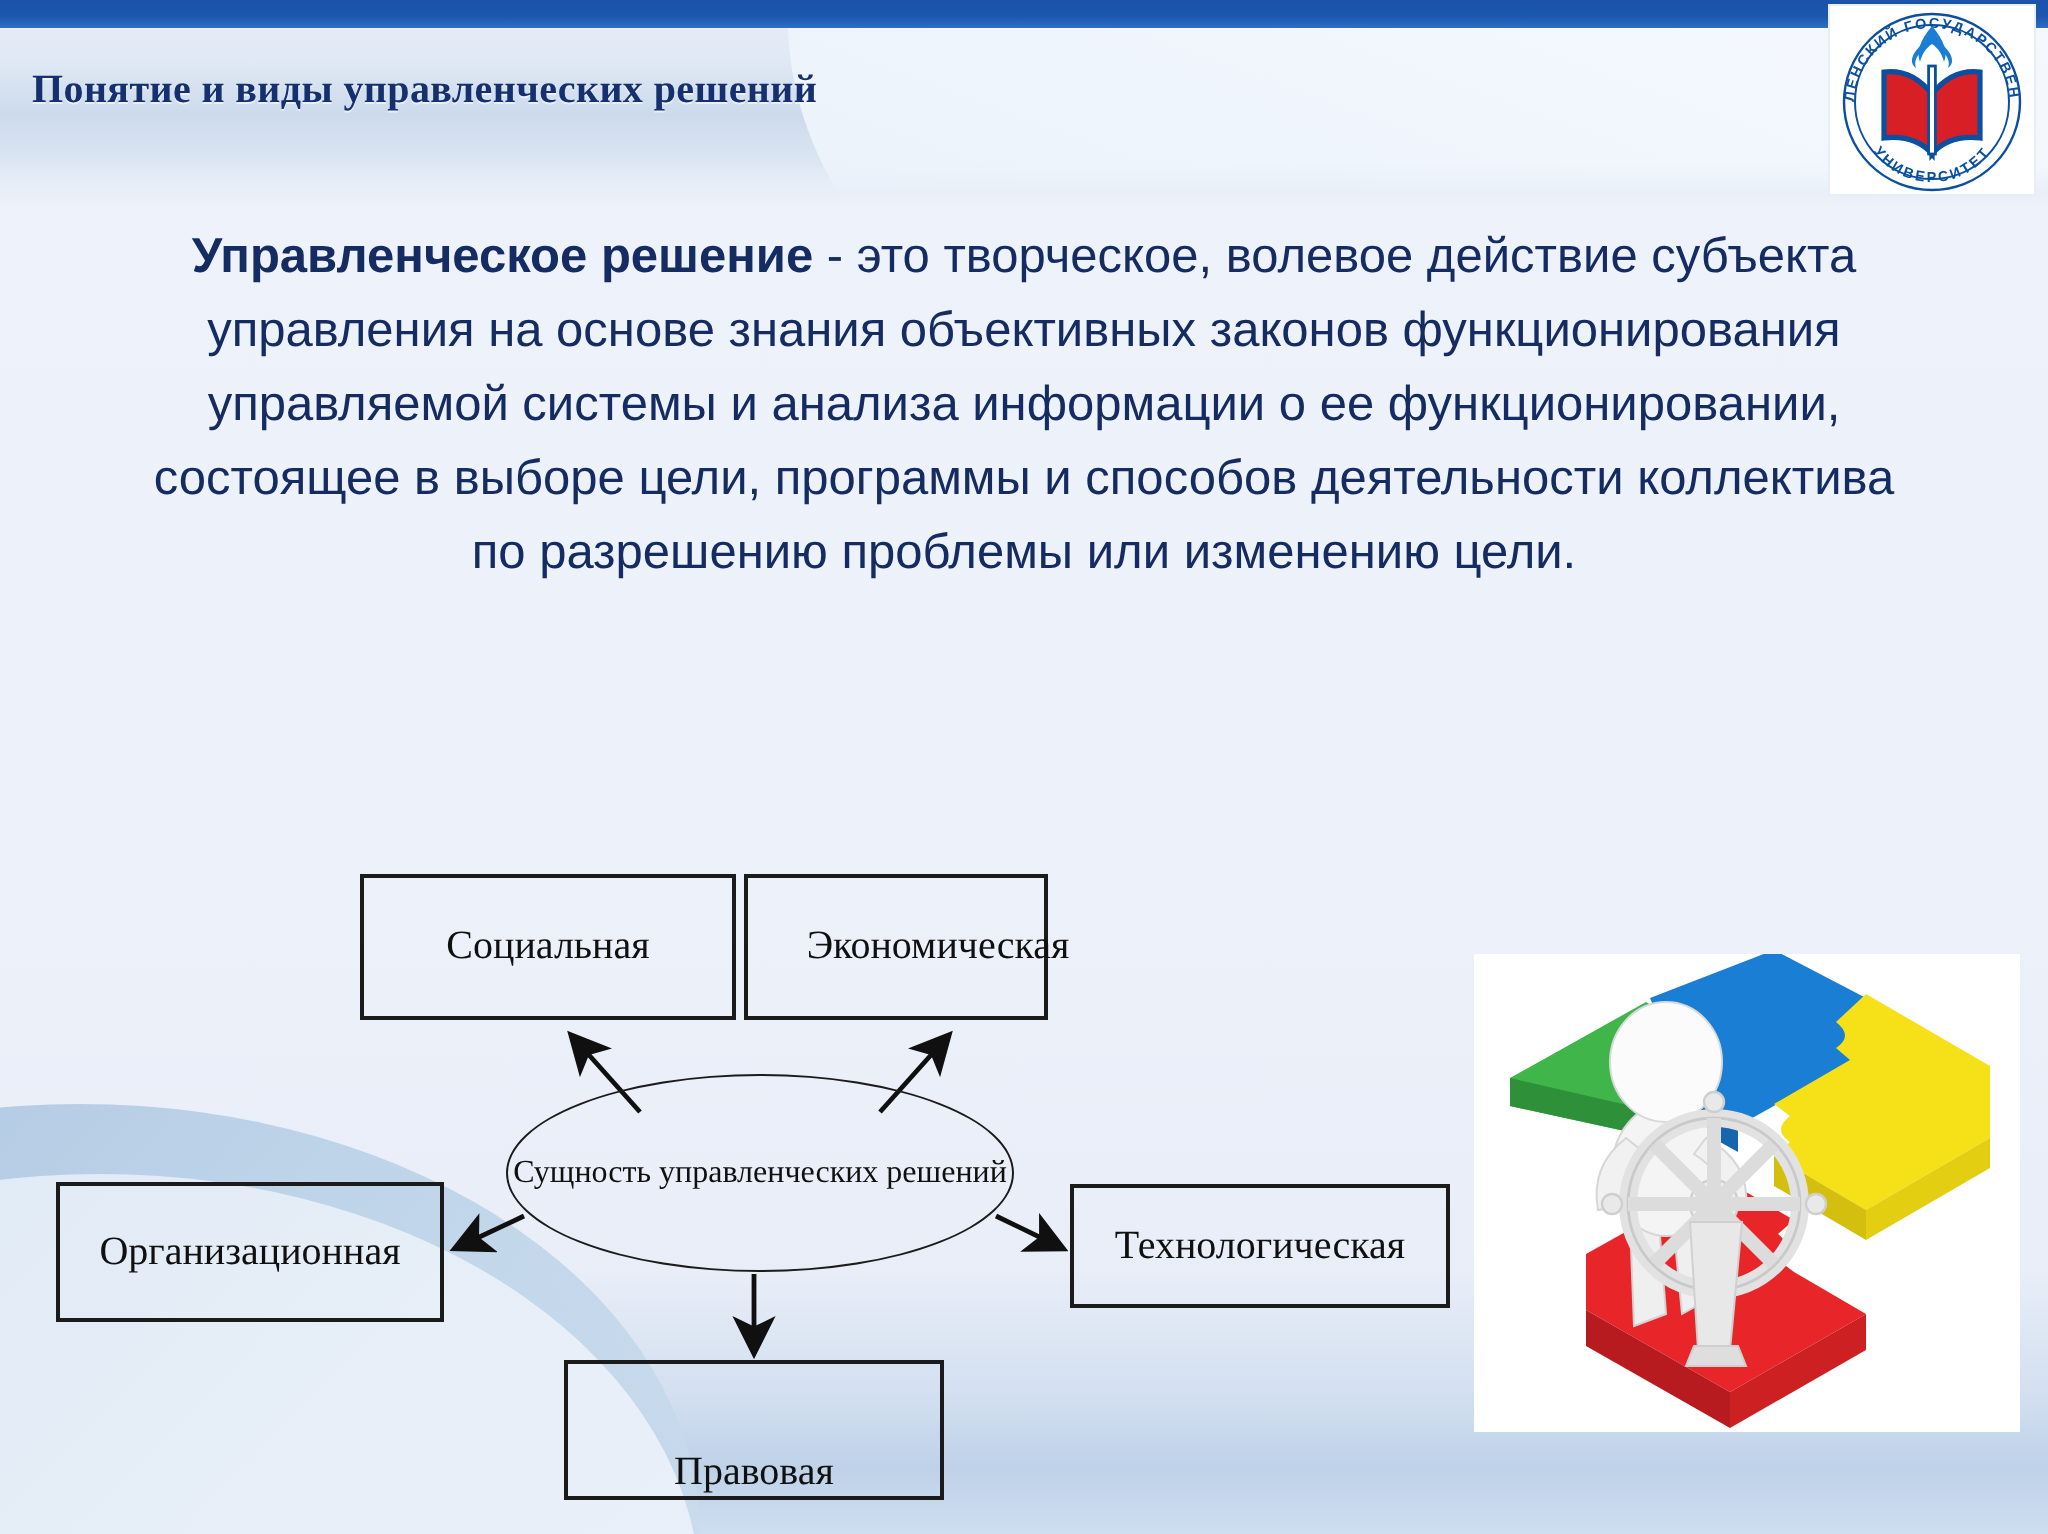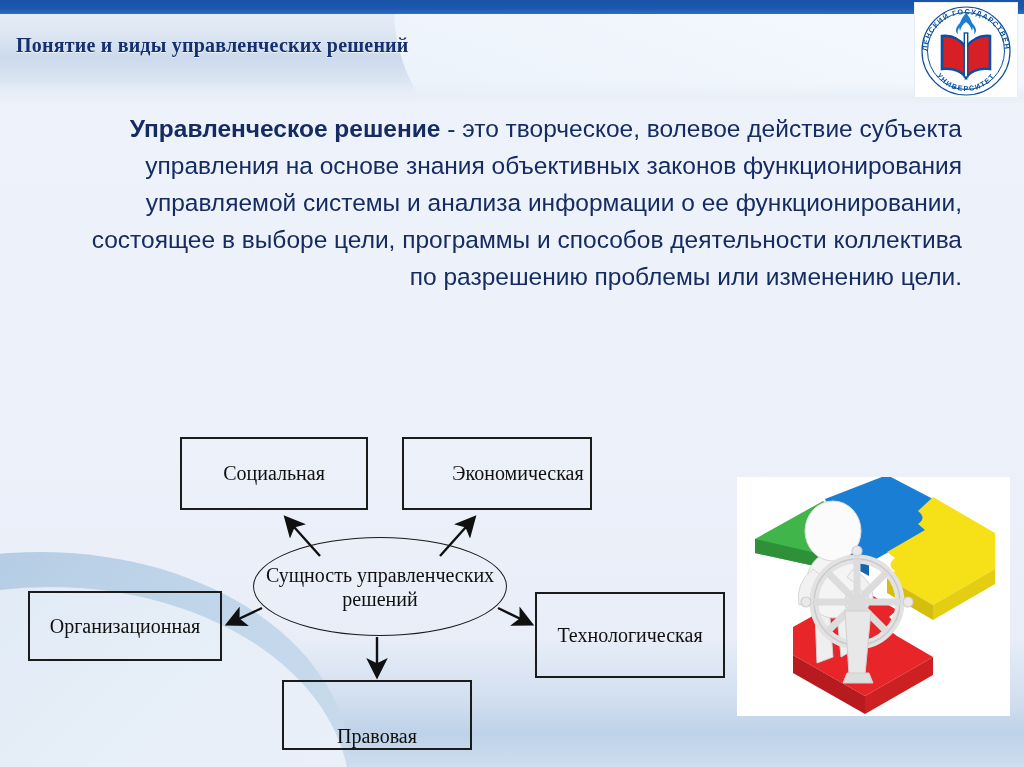--- a/index.html
+++ b/index.html
@@ -124,21 +124,21 @@
     box-sizing: border-box;
   }
   .logo-svg { display: block; }
 
   
   .definition {
     position: absolute;
     left: 62px;
     top: 110px;
     width: 900px;
-    text-align: right;
+    text-align: center;
     color: #152c63;
     font-family: "Liberation Sans", sans-serif;
     font-size: 24.5px;
     line-height: 37px;
   }
   .definition .lead {
     font-weight: bold;
   }
   .node {
     position: absolute;
@@ -147,40 +147,40 @@
     background: transparent;
     display: flex;
     align-items: center;
     justify-content: center;
     font-family: "Liberation Serif", serif;
     font-size: 20px;
     color: #101010;
     white-space: nowrap;
   }
   .node.n-social      { left: 180px; top: 437px; width: 188px; height: 73px; }
-  .node.n-economic    { left: 402px; top: 437px; width: 190px; height: 73px; padding-left: 42px; }
+  .node.n-economic    { left: 372px; top: 437px; width: 152px; height: 73px; padding-left: 42px; }
   .node.n-org         { left: 28px;  top: 591px; width: 194px; height: 70px; }
-  .node.n-tech        { left: 535px; top: 592px; width: 190px; height: 86px; }
+  .node.n-tech        { left: 535px; top: 592px; width: 190px; height: 62px; }
   .node.n-legal       { left: 282px; top: 680px; width: 190px; height: 70px; align-items: flex-end; }
 
   .center-ellipse {
     position: absolute;
     left: 253px;
     top: 537px;
     width: 254px;
     height: 99px;
     border: 1.6px solid #1b1b1b;
     border-radius: 50%;
     box-sizing: border-box;
     display: flex;
     align-items: center;
     justify-content: center;
     text-align: center;
     font-family: "Liberation Serif", serif;
-    font-size: 20px;
+    font-size: 16px;
     line-height: 24px;
     color: #101010;
   }
   .arrows {
     position: absolute;
     left: 0; top: 0;
     width: 1024px;
     height: 767px;
     pointer-events: none;
   }

